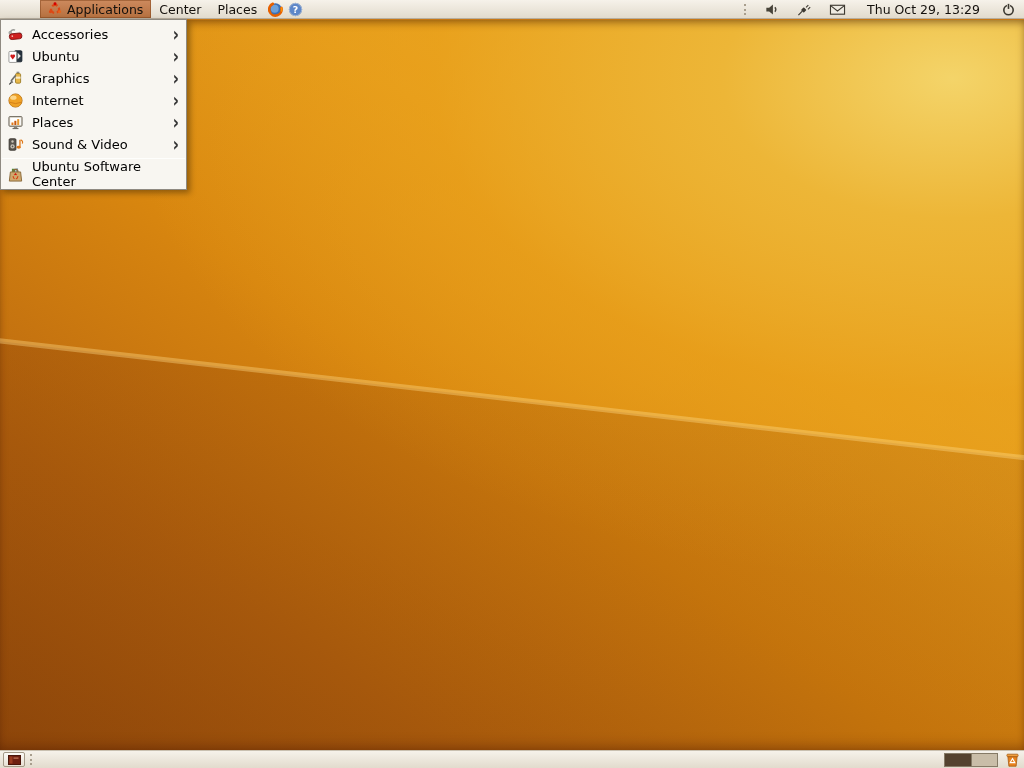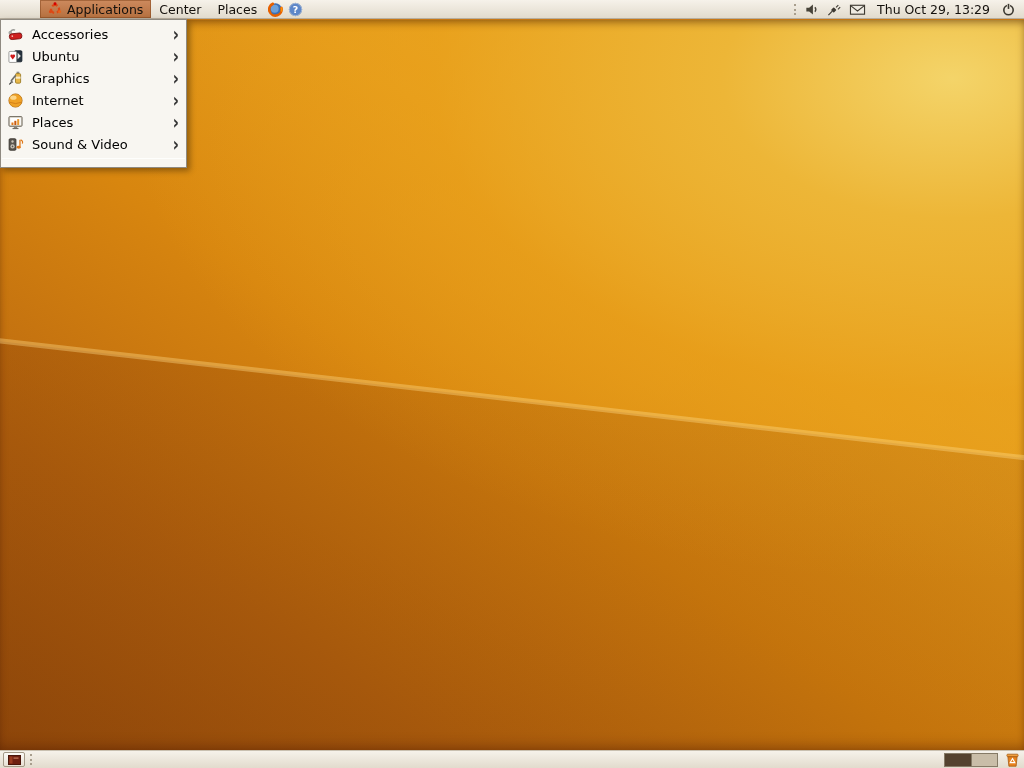--- a/index.html
+++ b/index.html
@@ -41,21 +41,21 @@
   }
 
   .menu-button { display:flex; align-items:center; gap:5px; height:100%; padding:0 8px; cursor:default; }
   .menu-button.active {
     background:linear-gradient(#CD8A5E, #B5703F);
     box-shadow: inset 0 0 0 1px rgba(120,60,20,.45);
   }
   .launcher { display:flex; align-items:center; justify-content:center; width:20px; height:100%; }
   .icon { display:inline-flex; align-items:center; justify-content:center; line-height:0; }
 
-  .panel-right { margin-left:auto; display:flex; align-items:center; gap:7px; padding-right:8px; height:100%; }
+  .panel-right { margin-left:auto; display:flex; align-items:center; gap:17px; padding-right:8px; height:100%; }
   .grip { height:11px; width:3px; border-left:2px dotted #A89E8D; }
   .clock { padding:0 4px; white-space:nowrap; }
 
   
   .app-menu {
     position:absolute; top:19px; left:0; width:187px; z-index:30;
     background:#F8F6F1; border:1px solid #8F8A81;
     box-shadow:3px 3px 6px rgba(0,0,0,.35);
     padding:3px 0 4px 0;
   }
@@ -249,20 +249,33 @@
         <ellipse cx="11" cy="10.6" rx="1.9" ry="1.4" fill="#E07818"></ellipse>
         <path d="M12.8 3.6 q2.6 0.9 1.6 3.6" fill="none" stroke="#E07818" stroke-width="1.1"></path>
       </svg>
     </span>
     <span>Sound &amp; Video</span>
     <span class="arrow">›</span>
   </div>
 
   <div class="menu-separator"></div>
 
+  <div class="menu-item">
+    <span class="icon">
+      <svg width="17" height="17" viewBox="0 0 16 16">
+        <rect x="4.6" y="2.6" width="3" height="3" fill="#4A8A3A"></rect>
+        <rect x="8" y="2.2" width="2.4" height="3.4" fill="#8AA0B0"></rect>
+        <path d="M3.2 5.6 h9.6 l1 8.6 h-11.6 z" fill="#CFA86D" stroke="#8A6A3A" stroke-width="0.9"></path>
+        <path d="M5.6 5.6 a2.4 2.4 0 0 1 4.8 0" fill="none" stroke="#8A6A3A" stroke-width="1"></path>
+        <circle cx="8" cy="10" r="2.1" fill="none" stroke="#D84414" stroke-width="1.1" stroke-dasharray="2.6 1.2"></circle>
+        <circle cx="8" cy="7.6" r="0.7" fill="#C90016"></circle>
+      </svg>
+    </span>
+    <span>Ubuntu Software Center</span>
+  </div>
 </div>
 
 <div class="bottom-panel">
 
   <div class="show-desktop">
     <span class="icon">
       <svg width="13" height="10" viewBox="0 0 13 10">
         <rect x="0.5" y="0.5" width="12" height="9" fill="#6E1F10" stroke="#4A1408" stroke-width="1"></rect>
         <rect x="1.5" y="1.5" width="3" height="7" fill="#9A3A1E"></rect>
         <rect x="5.5" y="2.5" width="5" height="1.2" fill="#C8795A"></rect>

